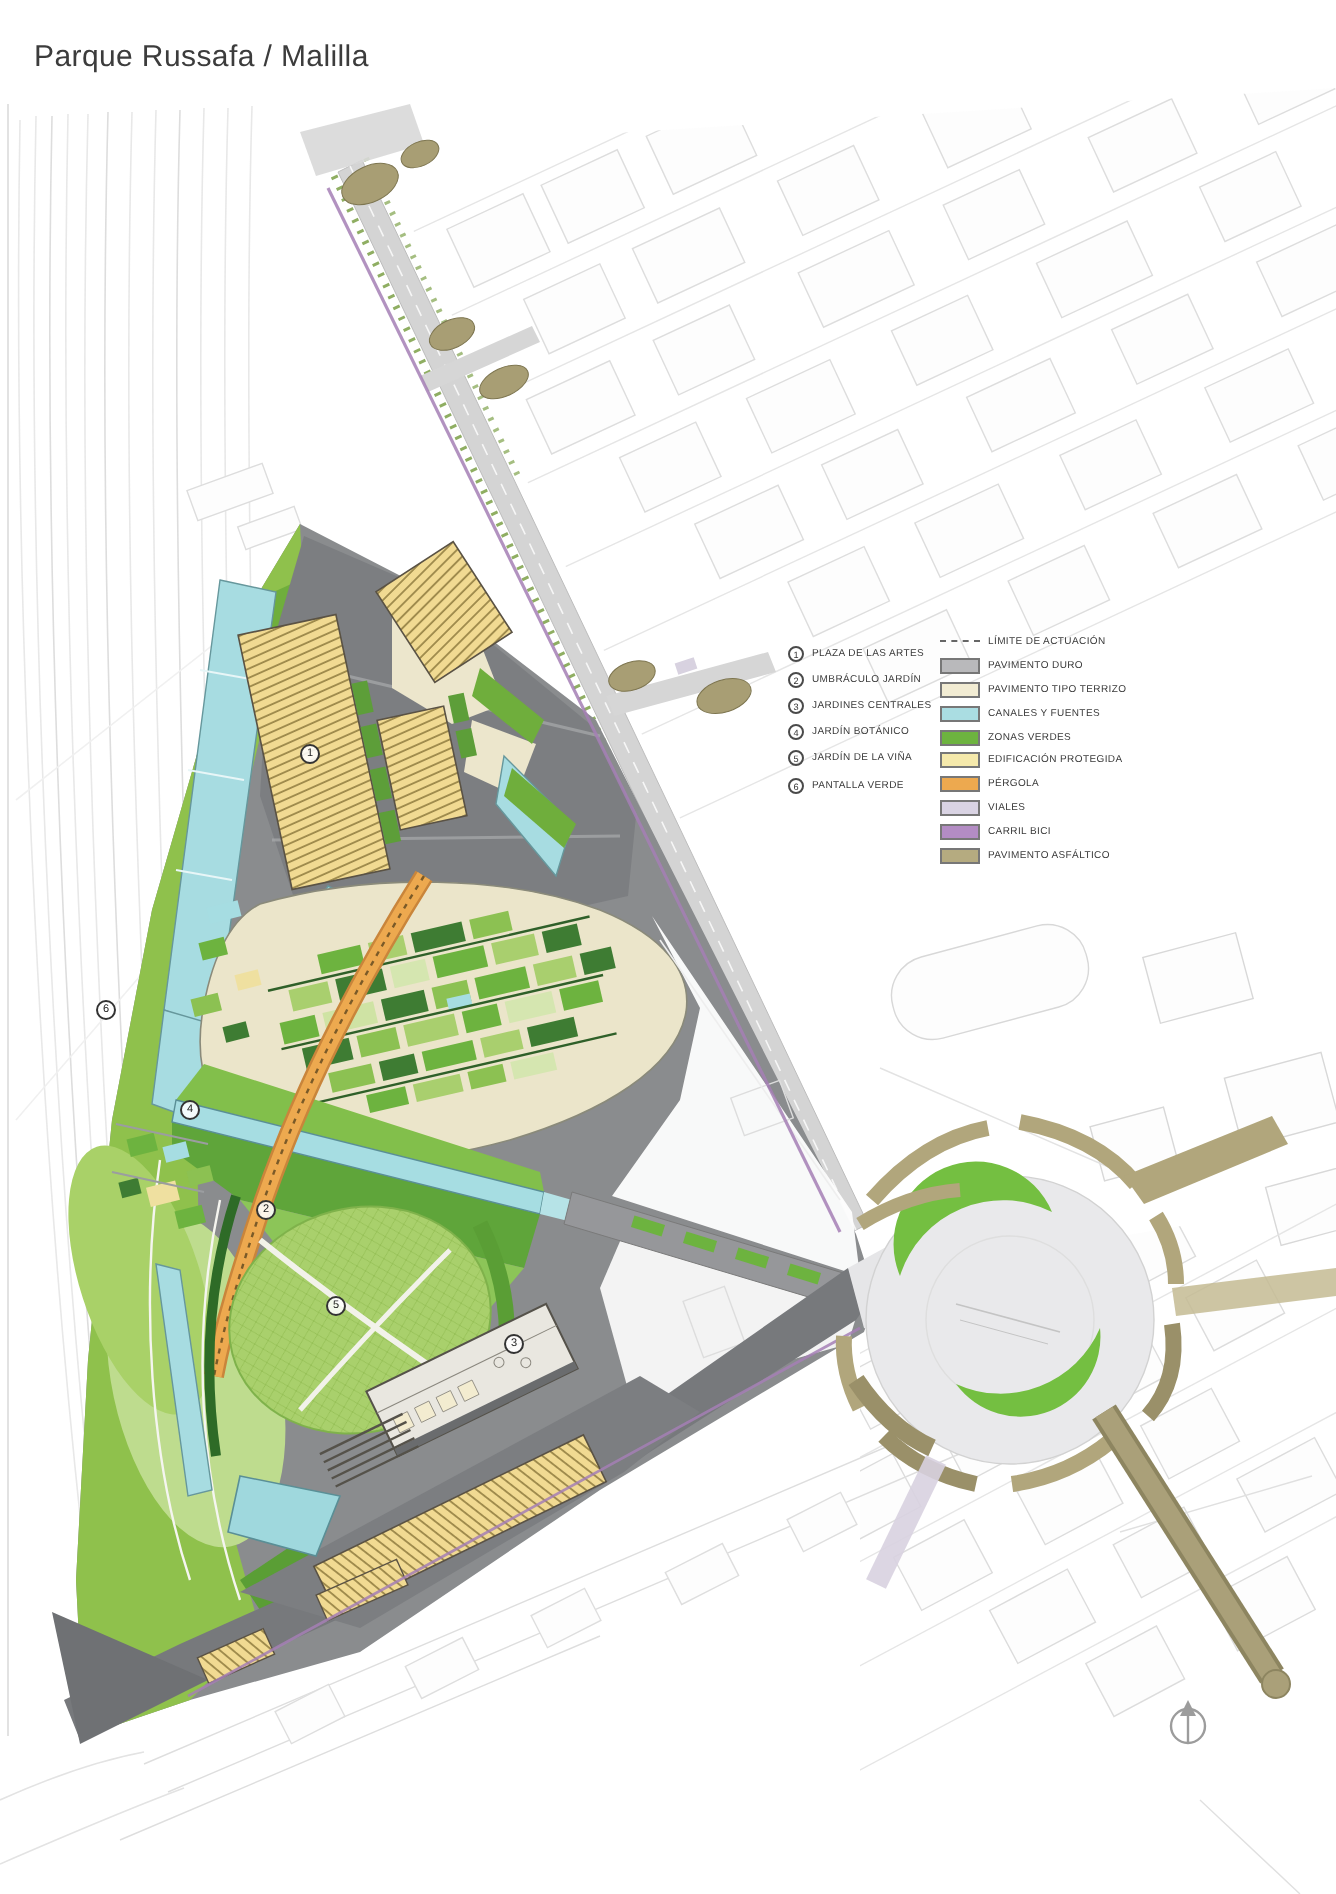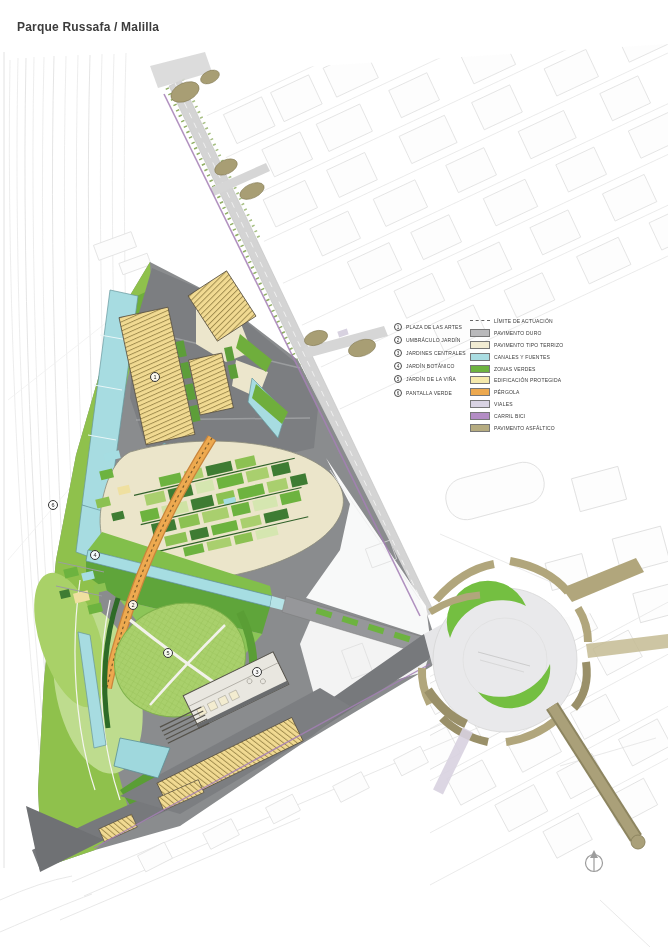--- a/index.html
+++ b/index.html
@@ -1,18 +1,18 @@
 <!DOCTYPE html>
 <html><head>
 <meta charset="utf-8">
 <style>
   html,body{margin:0;padding:0;background:#fff;font-family:"Liberation Sans",sans-serif;}
   .stage{position:relative;width:668px;height:947px;background:#fff;overflow:hidden;}
   .stage svg{position:absolute;left:0;top:0;}
-  .plan-title{position:absolute;left:17px;top:20px;font-size:12px;font-weight:bold;
+  .plan-title{position:absolute;left:17px;top:20px;font-size:15px;font-weight:normal;
     color:#3c3c3c;letter-spacing:.2px;}
   
   .legend{position:absolute;left:394px;top:315px;width:180px;}
   .lg-col-left{position:absolute;left:0;top:5px;}
   .lg-col-right{position:absolute;left:76px;top:0;}
   .lg-row{display:flex;align-items:center;height:13.2px;}
   .sw-row{display:flex;align-items:center;height:11.9px;}
   .lg-num{width:8px;height:8px;border:1px solid #4a4a4a;border-radius:50%;font-size:4.6px;
     line-height:8px;text-align:center;color:#333;flex:0 0 auto;box-sizing:border-box;}
   .lg-label{font-size:5px;color:#3a3a3a;margin-left:4px;white-space:nowrap;letter-spacing:.2px;}

